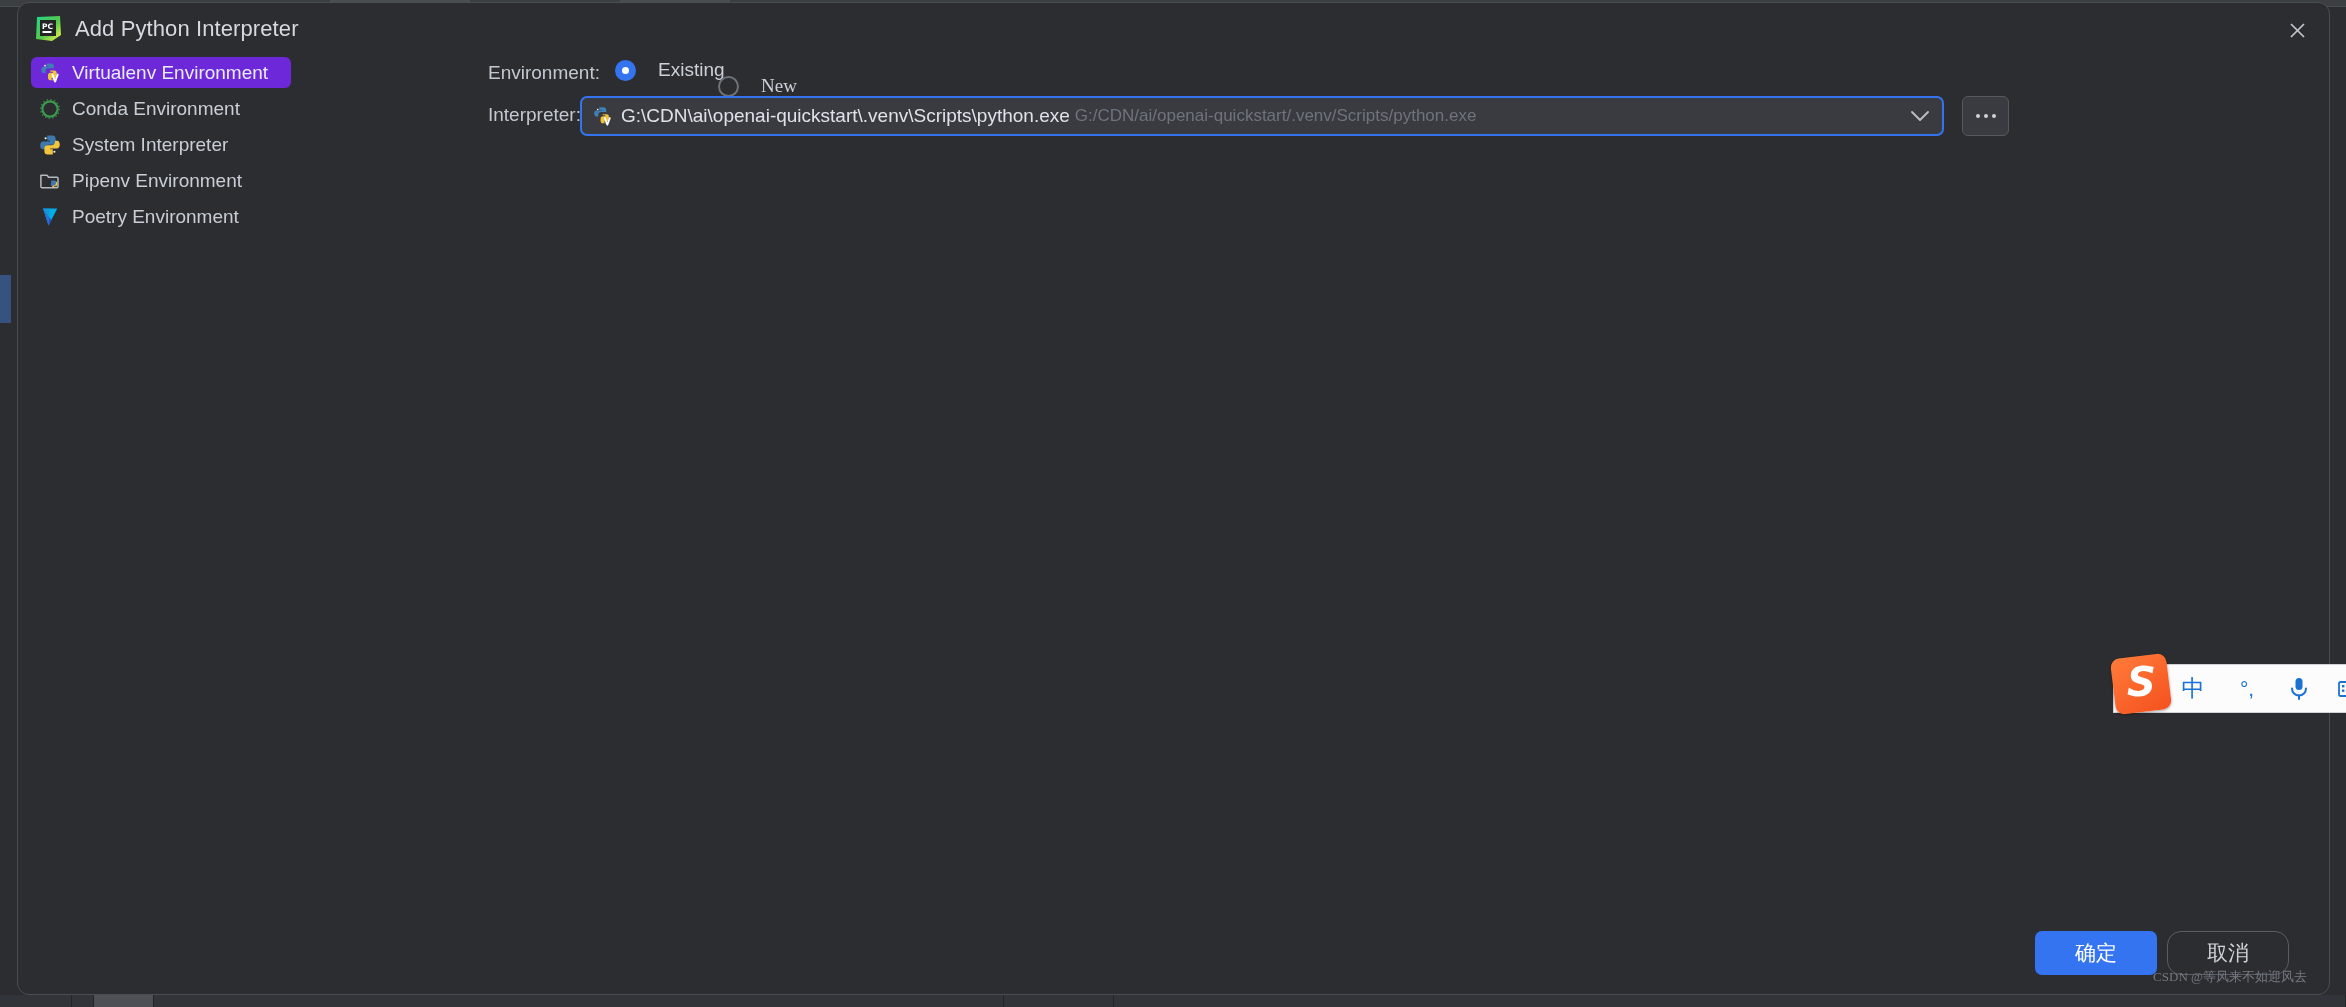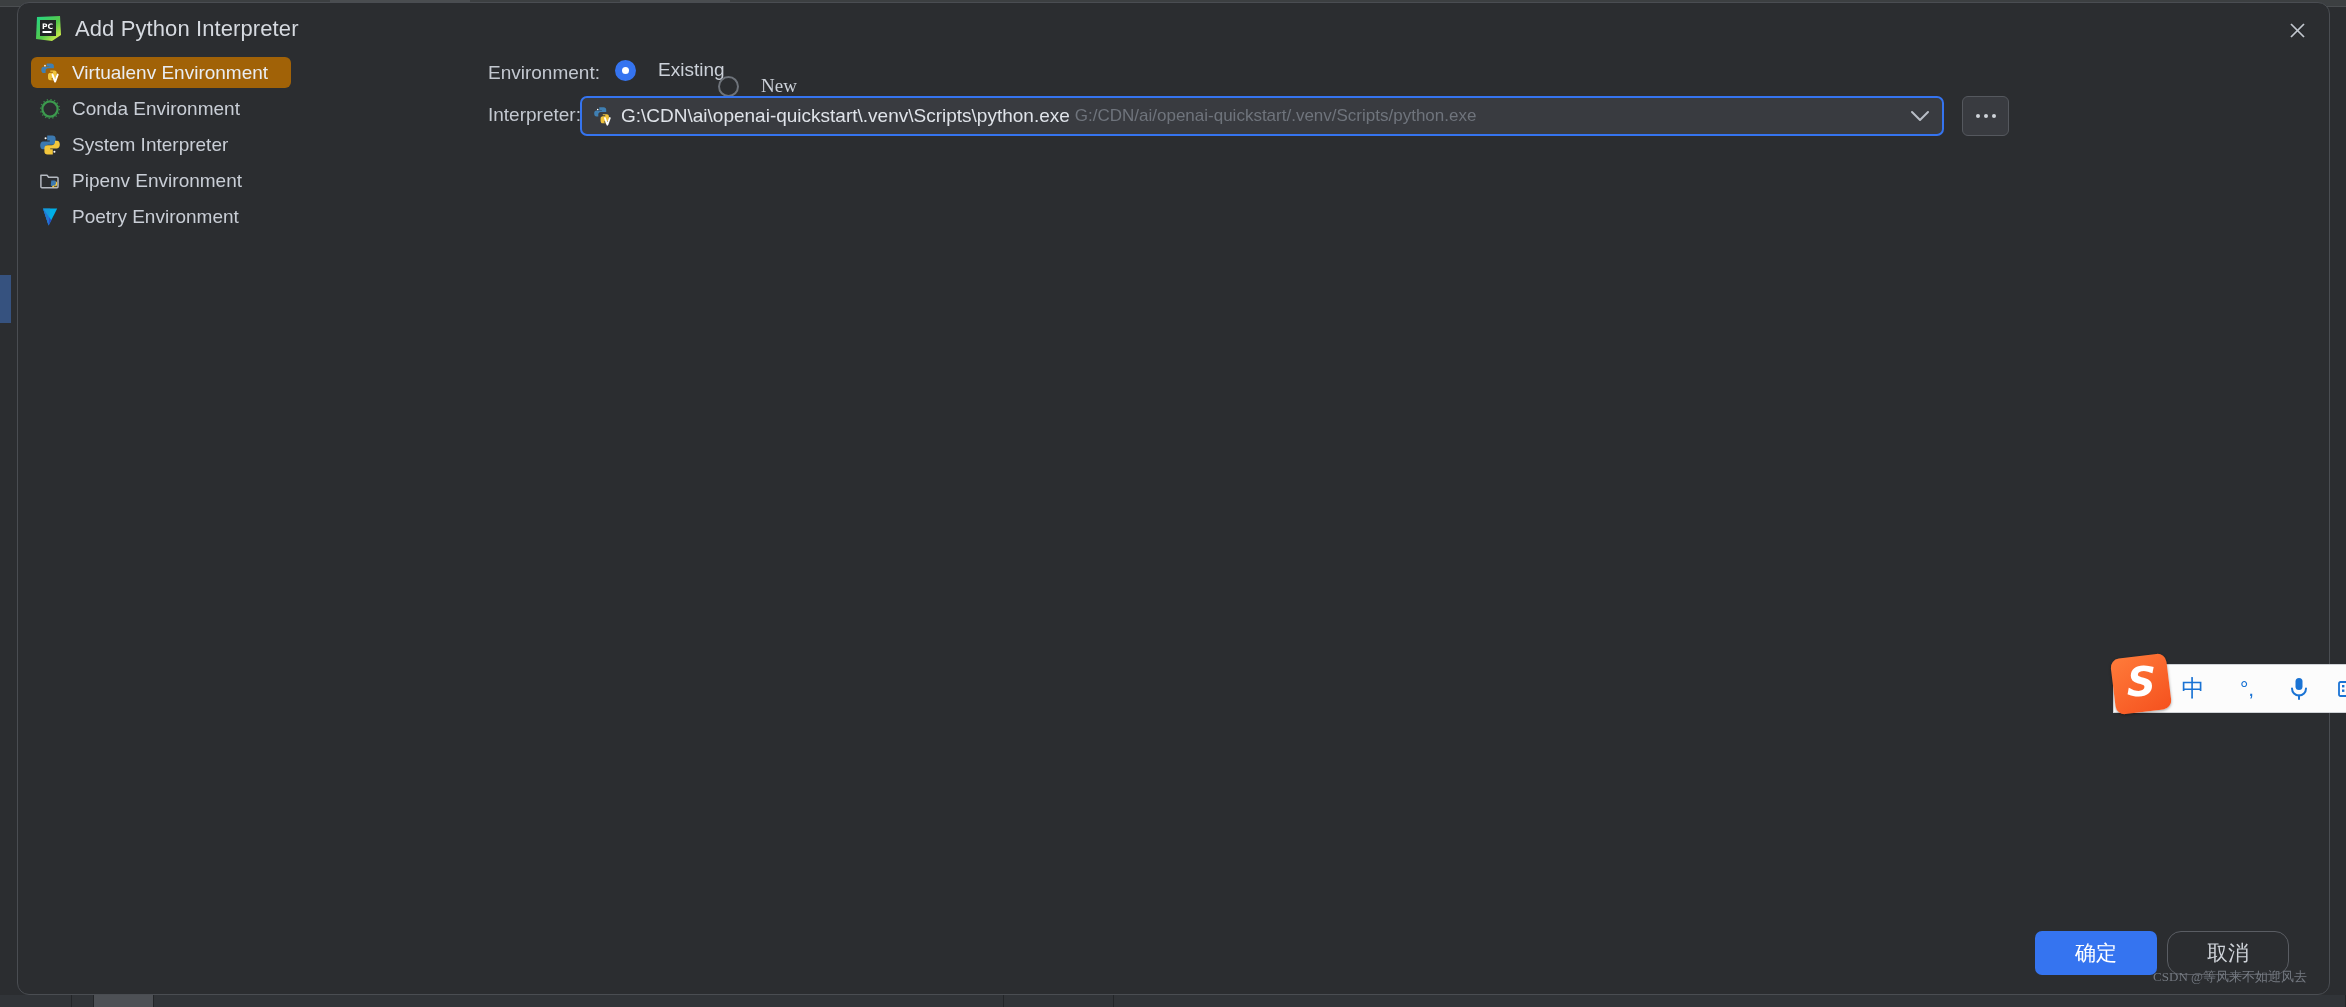--- a/index.html
+++ b/index.html
@@ -73,21 +73,21 @@
     position: absolute; left: 0; top: 52px;
     width: 290px; height: 941px;
   }
   .side-item {
     position: absolute; left: 13px; width: 260px; height: 31px;
     display: flex; align-items: center; gap: 11px;
     padding-left: 8px; border-radius: 6px;
     cursor: pointer; white-space: nowrap;
   }
   .side-item .label { font-size: 19px; color: #c9ced6; }
-  .side-item.selected { background: #a16207; }
+  .side-item.selected { background: #6d28d9; }
   .side-item.selected .label { color: #e9edf3; }
   .side-icon {
     width: 22px; height: 22px; flex: 0 0 22px;
     position: relative;
   }
 
   
   #content { position: absolute; left: 290px; top: 52px; right: 0; bottom: 0; }
 
   .field-label {

